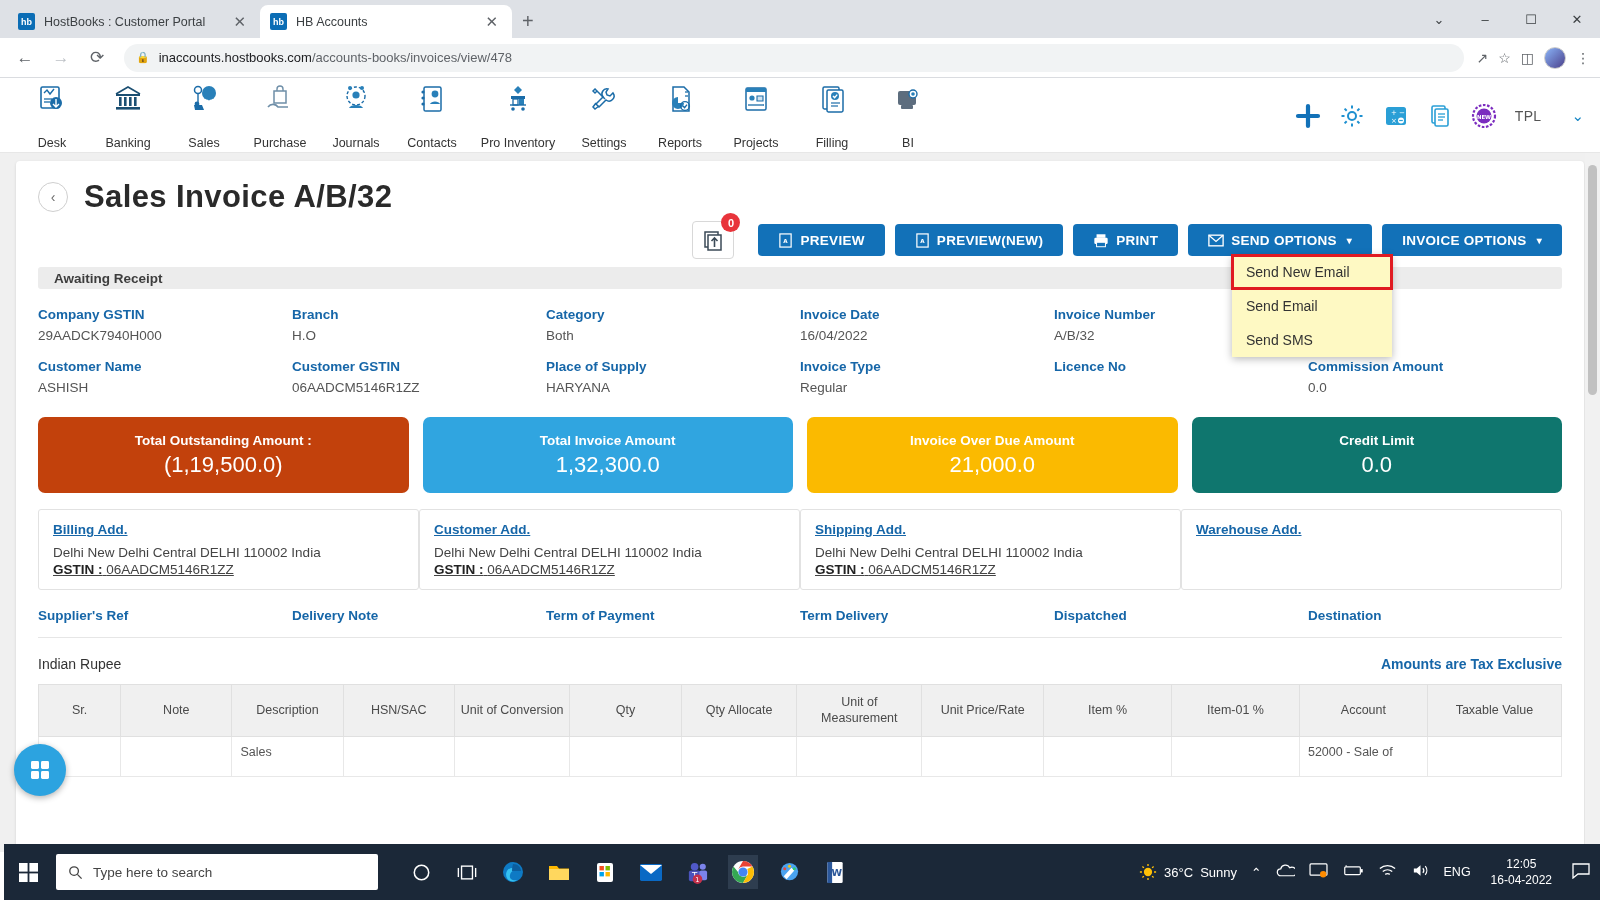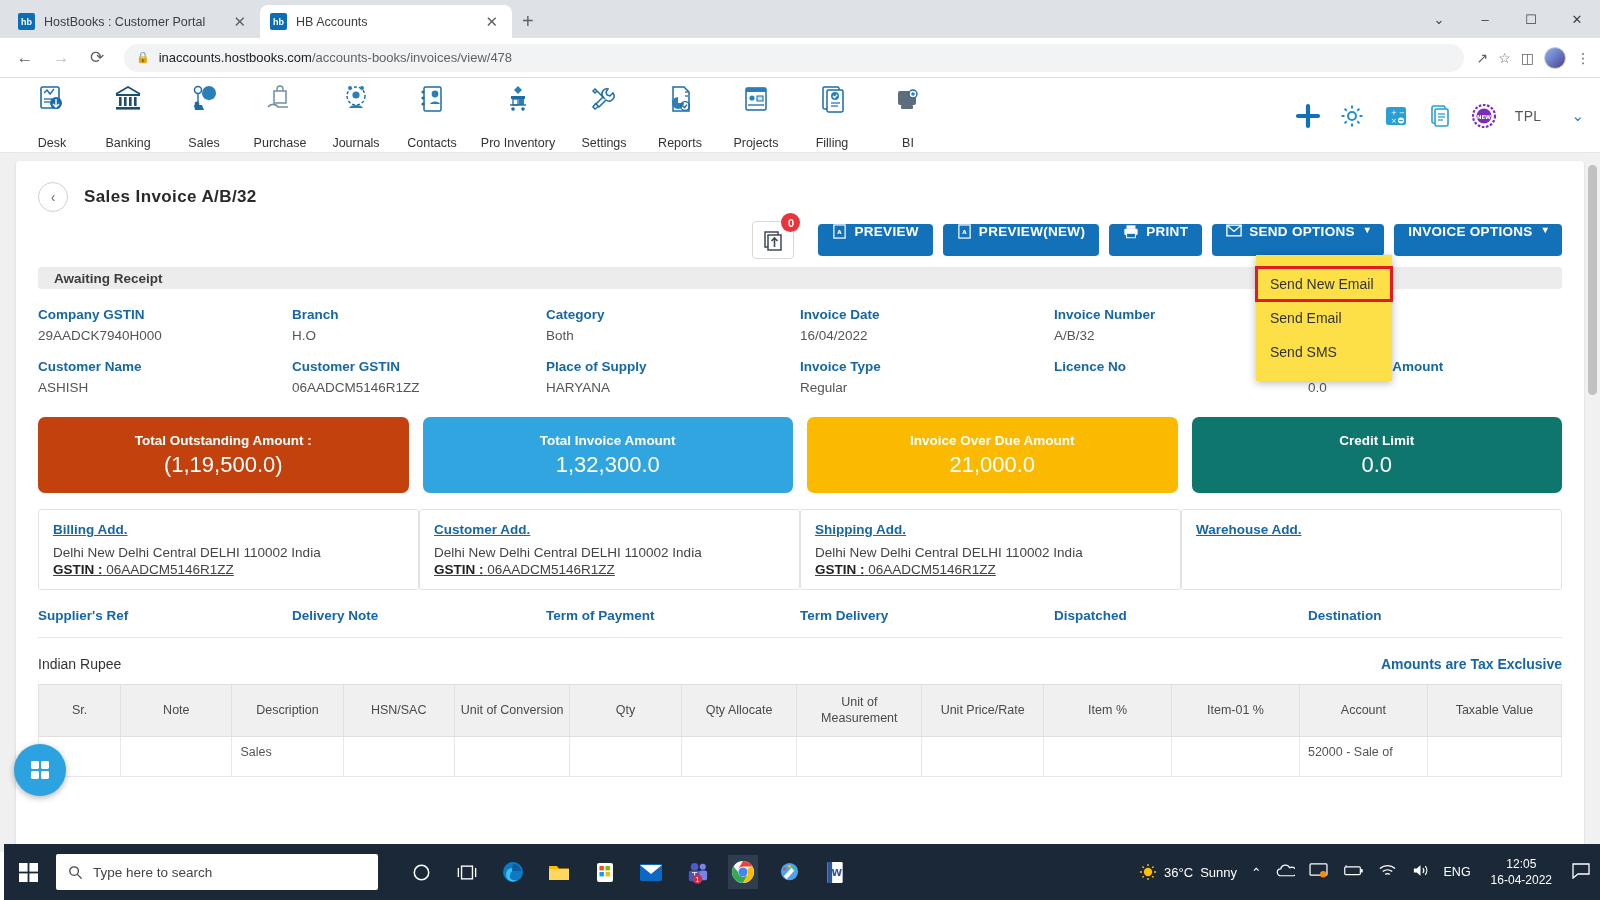--- a/index.html
+++ b/index.html
@@ -104,21 +104,21 @@
     box-shadow: 0 1px 3px rgba(0,0,0,.12);
     padding: 0 22px;
   }
   .page-head { display: flex; align-items: center; height: 62px; padding-top: 10px; }
   .back-circle {
     width: 30px; height: 30px; border-radius: 50%; border: 1px solid #cfcfcf;
     display: flex; align-items: center; justify-content: center;
     color: #6b6b6b; font-size: 14px; margin-right: 16px; background:#fff;
   }
   .page-title {
-    font-size: 17px; color: #2a2a2a; font-weight: bold; letter-spacing: .4px;
+    font-size: 31px; color: #2a2a2a; font-weight: bold; letter-spacing: .4px;
   }
 
   .action-row {
     display: flex; align-items: center; justify-content: flex-end;
     gap: 10px; height: 42px; position: relative; margin-top: -4px;
   }
   .upload-box {
     width: 42px; height: 38px; border: 1px solid #d8d8d8; border-radius: 4px;
     display: flex; align-items: center; justify-content: center;
     background: #fff; position: relative; margin-right: 14px;
@@ -126,31 +126,31 @@
   .badge-count {
     position: absolute; top: -9px; right: -7px;
     background: #e8343b; color: #fff; font-size: 11px; font-weight: bold;
     width: 19px; height: 19px; border-radius: 50%;
     display: flex; align-items: center; justify-content: center;
   }
   .btn {
     height: 32px; background: #1271b8; color: #fff;
     border: none; border-radius: 4px;
     font-size: 13.5px; font-weight: bold; letter-spacing: .3px;
-    display: flex; align-items: flex-start; gap: 7px;
-    padding: 0 14px; cursor: pointer; white-space: nowrap;
+    display: flex; align-items: center; gap: 7px;
+    padding: 0 20px; cursor: pointer; white-space: nowrap;
     font-family: "Liberation Sans", sans-serif;
   }
   .caret { font-size: 10px; margin-left: 3px; }
 
   .dropdown {
     position: absolute; top: 36px; right: 170px;
-    width: 136px; background: #fde047;
+    width: 160px; background: #fef9c3;
     box-shadow: 0 2px 8px rgba(0,0,0,.28);
-    z-index: 40; padding: 12px 0;
+    z-index: 40; padding: 0 0;
   }
   .dd-item {
     padding: 9px 14px; font-size: 14px; color: #333; cursor: pointer;
     white-space: nowrap;
   }
   .dd-item.focus-outline { outline: 3px solid #e01b22; outline-offset: -2px; position: relative; z-index: 2; }
 
   .status-bar {
     background: #ececec; height: 22px; border-radius: 3px;
     display: flex; align-items: center; padding: 0 16px;

